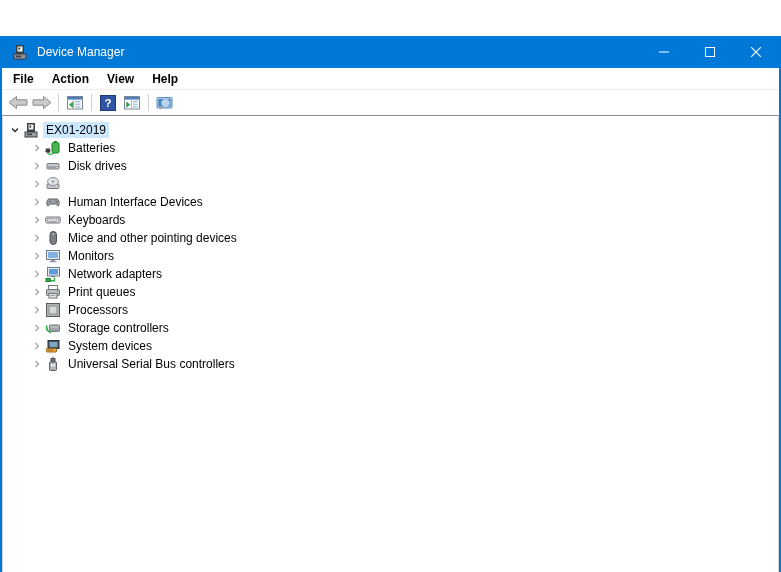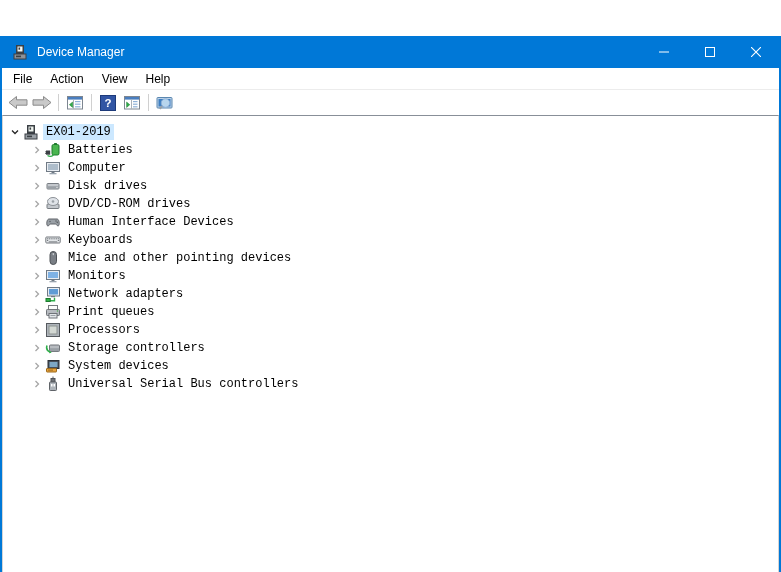--- a/index.html
+++ b/index.html
@@ -35,21 +35,21 @@
     background: transparent; border: none; padding: 0; cursor: default;
   }
   
   .menubar {
     height: 22px; flex: 0 0 22px;
     background: #fff;
     border-bottom: 1px solid #ececec;
     display: flex; align-items: center;
     padding-left: 2px;
   }
-  .menu-item { padding: 3px 9px; white-space: nowrap; }
+  .menu-item { padding: 3px 9px; white-space: nowrap; font-weight: bold; }
   
   .toolbar {
     height: 25px; flex: 0 0 25px;
     background: #fff;
     display: flex; align-items: center;
     padding-left: 4px;
   }
   .tool-btn {
     width: 24px; height: 22px;
     display: flex; align-items: center; justify-content: center;
@@ -60,21 +60,21 @@
   .tree-panel {
     flex: 1 1 auto;
     background: #fff;
     border-top: 1px solid #888f98;
     border-left: 1px solid #d4d4d4;
     border-right: 1px solid #d4d4d4;
     border-bottom: 1px solid #d4d4d4;
     overflow: hidden;
     padding-top: 6px;
   }
-  .tree-row { height: 18px; display: flex; align-items: flex-end; font-family: Liberation Mono, monospace; }
+  .tree-row { height: 18px; display: flex; align-items: flex-start; }
   .tree-row.root { padding-left: 4px; }
   .tree-row.child { padding-left: 26px; }
   .chevron { width: 16px; height: 16px; flex: 0 0 16px; display: flex; align-items: center; justify-content: center; }
   .row-icon { width: 16px; height: 16px; flex: 0 0 16px; margin-right: 4px; display: flex; align-items: center; justify-content: center; }
   .row-label { padding: 1px 3px; white-space: nowrap; }
   .row-label.selected { background: var(--selection-bg, #cce8ff); }
   
   .statusbar {
     height: 23px; flex: 0 0 23px;
     background: var(--statusbar-bg, #f0f0f0);
@@ -231,57 +231,40 @@
         <span class="row-label">Batteries</span>
       </div>
       <div class="tree-row child">
         <span class="chevron">
           <svg width="10" height="10" viewBox="0 0 10 10">
             <path d="M3.5 2 L6.5 5 L3.5 8" fill="none" stroke="#a6a6a6" stroke-width="1.3"></path>
           </svg>
         </span>
         <span class="row-icon">
           <svg width="16" height="16" viewBox="0 0 16 16">
-            <rect x="1.5" y="2.5" width="13" height="9" fill="#e9edf2" stroke="#707a85"></rect>
-            <rect x="3" y="4" width="10" height="6" fill="#aebdcb"></rect>
-            <rect x="6.5" y="11.5" width="3" height="1.5" fill="#707a85"></rect>
-            <rect x="4.5" y="13" width="7" height="1.3" fill="#9aa4ae"></rect>
-          </svg>
-        </span>
-        <span class="row-label">Computer</span>
-      </div>
-      <div class="tree-row child">
-        <span class="chevron">
-          <svg width="10" height="10" viewBox="0 0 10 10">
-            <path d="M3.5 2 L6.5 5 L3.5 8" fill="none" stroke="#a6a6a6" stroke-width="1.3"></path>
-          </svg>
-        </span>
-        <span class="row-icon">
-          <svg width="16" height="16" viewBox="0 0 16 16">
             <rect x="2" y="5.5" width="12" height="5.5" rx="0.8" fill="#c4c8cd" stroke="#777c82"></rect>
             <rect x="2.4" y="8.2" width="11.2" height="2.4" fill="#9aa0a6"></rect>
             <circle cx="12" cy="9.4" r="0.7" fill="#e8e8e8"></circle>
           </svg>
         </span>
         <span class="row-label">Disk drives</span>
       </div>
       <div class="tree-row child">
         <span class="chevron">
           <svg width="10" height="10" viewBox="0 0 10 10">
             <path d="M3.5 2 L6.5 5 L3.5 8" fill="none" stroke="#a6a6a6" stroke-width="1.3"></path>
           </svg>
         </span>
         <span class="row-icon">
           <svg width="16" height="16" viewBox="0 0 16 16">
             <rect x="2" y="8" width="12" height="4.5" rx="0.8" fill="#c4c8cd" stroke="#777c82"></rect>
             <ellipse cx="8" cy="5.5" rx="5.5" ry="4" fill="#dfe3e8" stroke="#8d9298"></ellipse>
             <circle cx="8" cy="5.5" r="1.3" fill="#9aa0a6"></circle>
           </svg>
         </span>
-        <span class="row-label">DVD/CD-ROM drives</span>
       </div>
       <div class="tree-row child">
         <span class="chevron">
           <svg width="10" height="10" viewBox="0 0 10 10">
             <path d="M3.5 2 L6.5 5 L3.5 8" fill="none" stroke="#a6a6a6" stroke-width="1.3"></path>
           </svg>
         </span>
         <span class="row-icon">
           <svg width="16" height="16" viewBox="0 0 16 16">
             <path d="M4 5 C1.5 5 1 12 3 12 C4 12 4.5 10 5.5 10 H10.5 C11.5 10 12 12 13 12 C15 12 14.5 5 12 5 Z" fill="#9aa0a6" stroke="#5f6368"></path>

